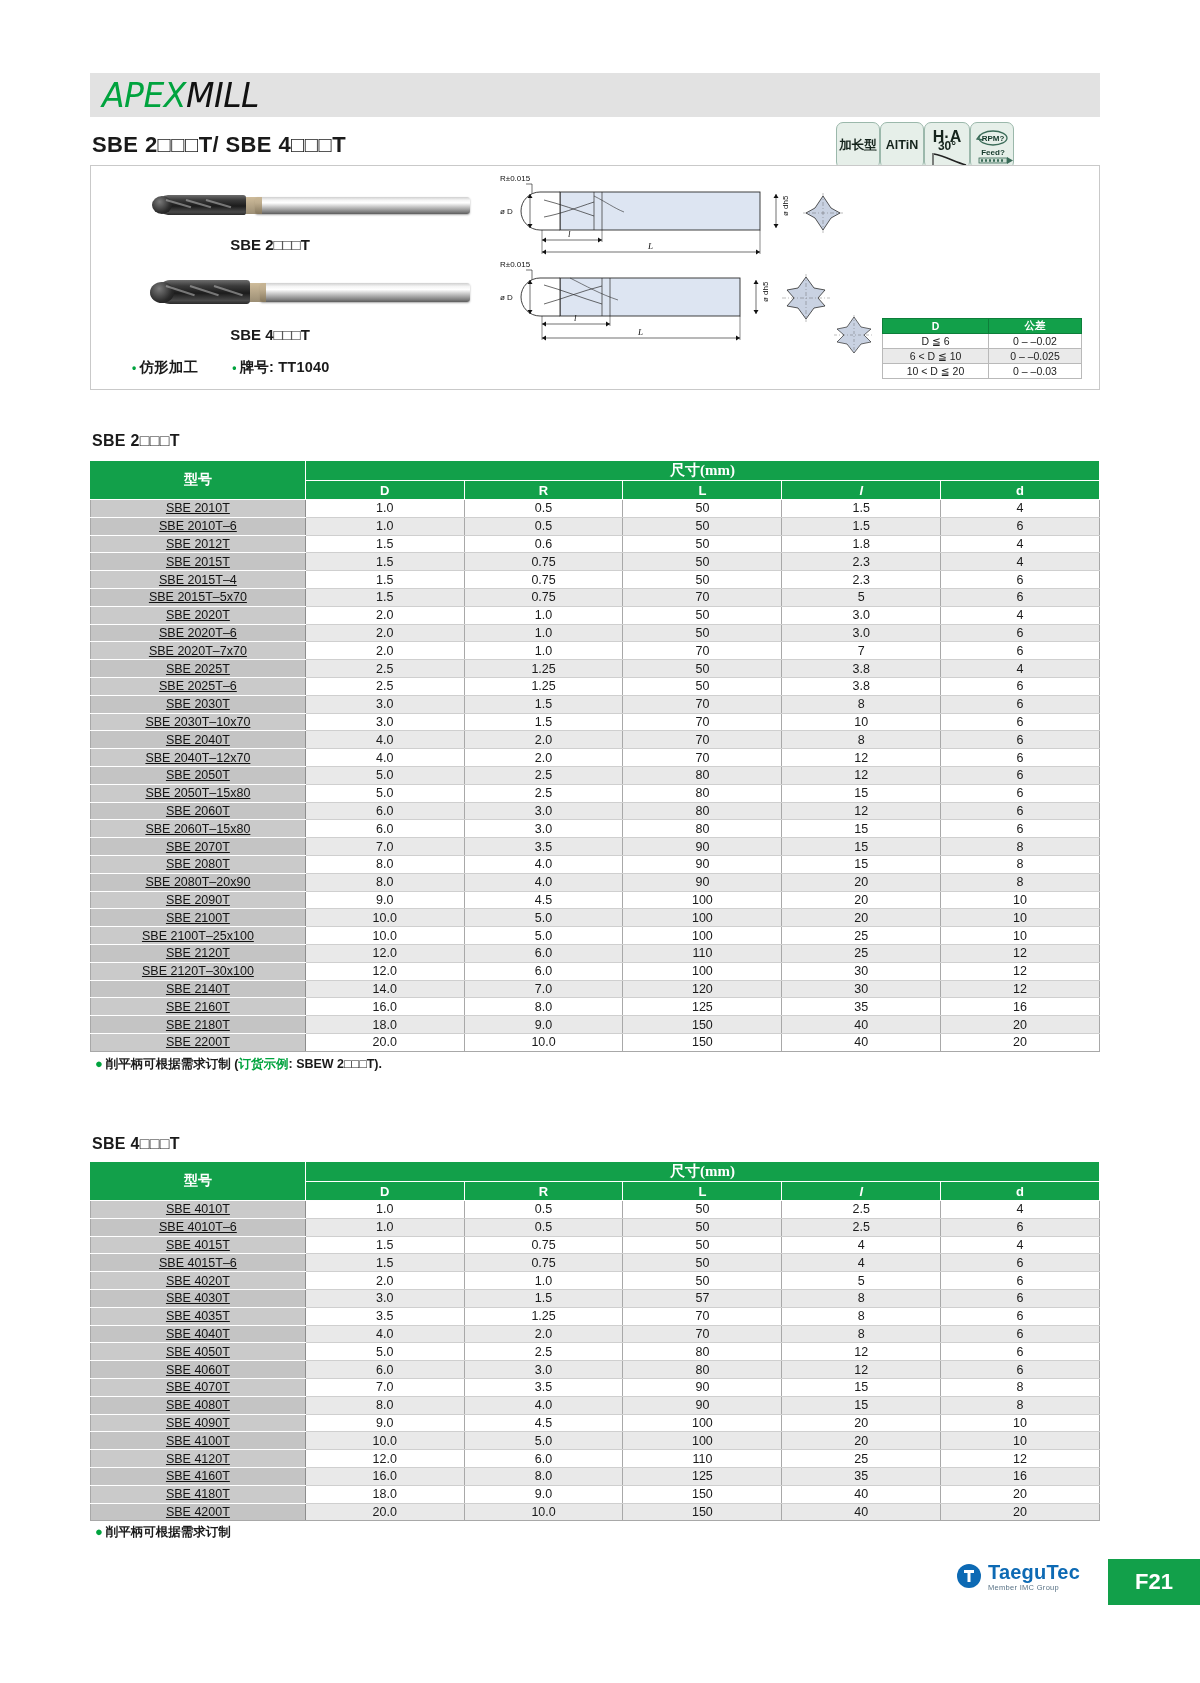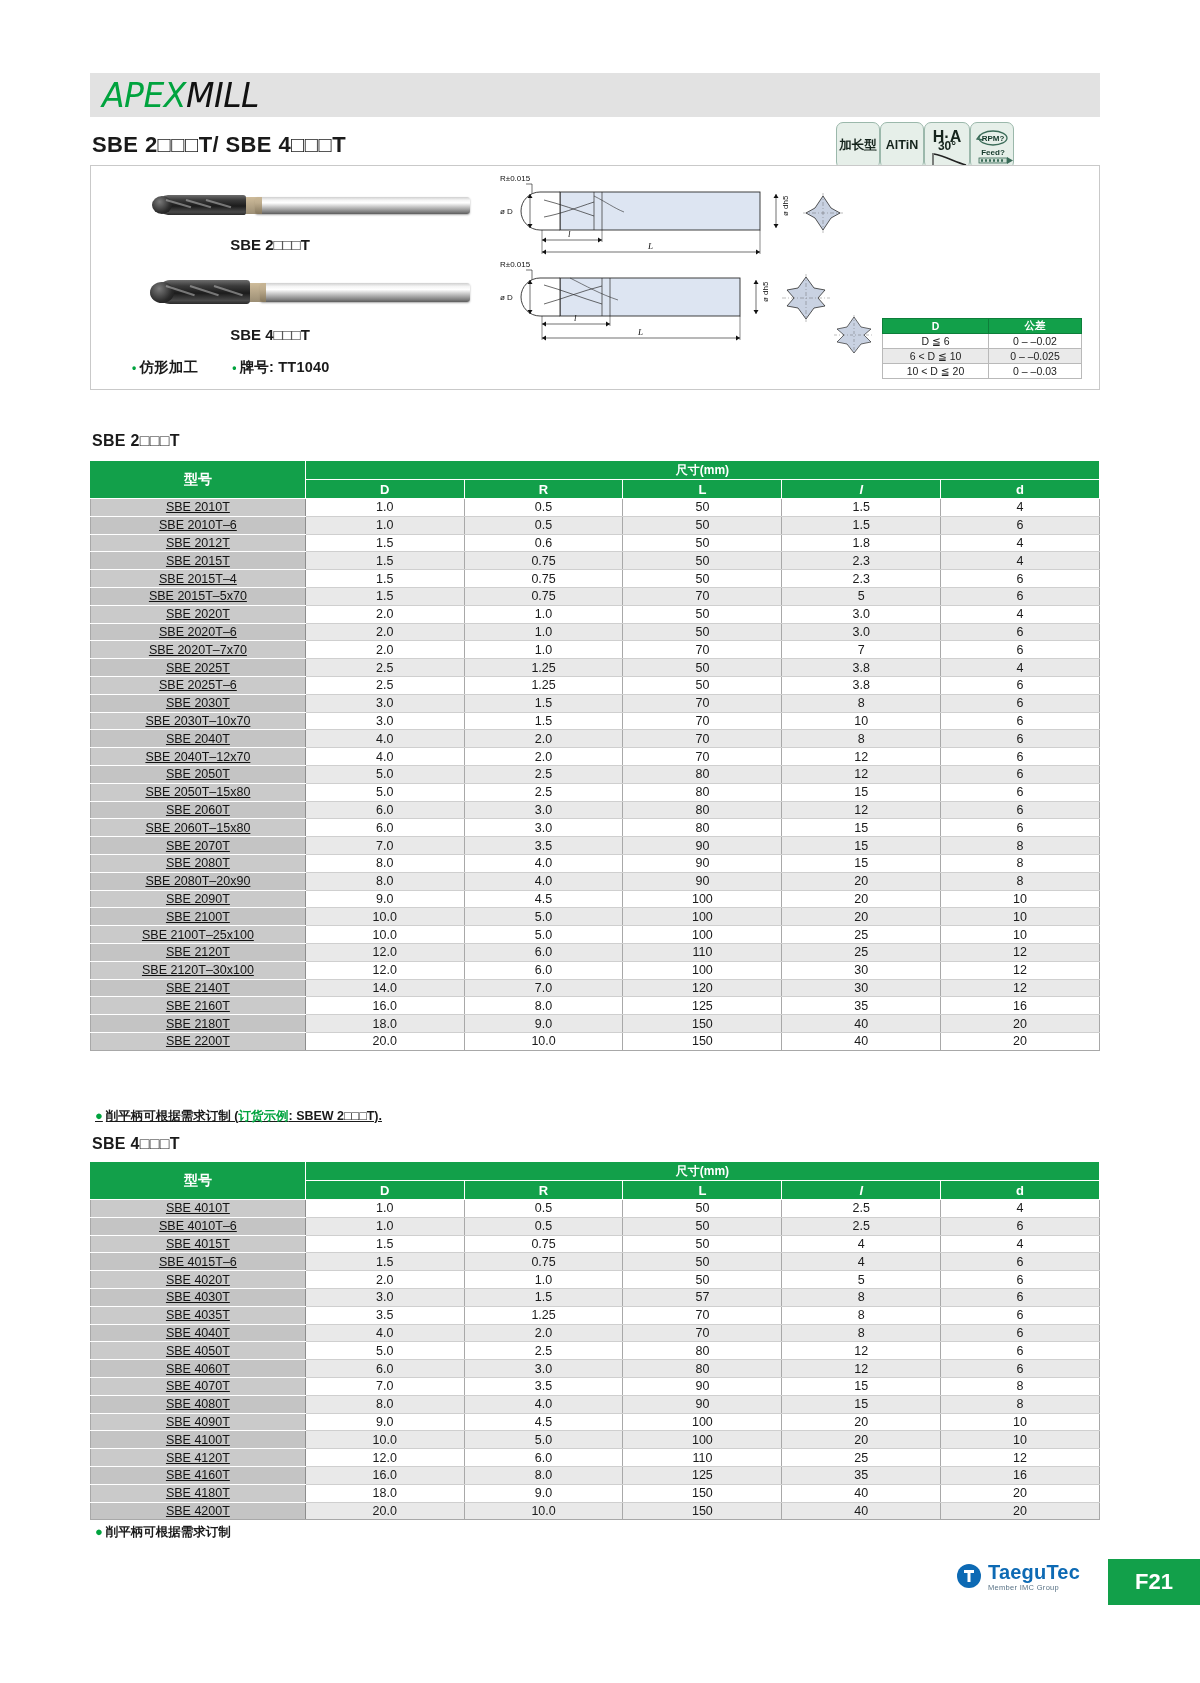--- a/index.html
+++ b/index.html
@@ -118,21 +118,21 @@
 
   
   .spec { position: absolute; left: 90px; width: 1010px; border-collapse: collapse; }
   .spec col.c0 { width: 215px; }
   .spec col.c1, .spec col.c2, .spec col.c3, .spec col.c4, .spec col.c5 { width: 159px; }
   .spec th {
     background: #12a04a; color: #ffffff; font-weight: 700;
     border: 1px solid #ffffff; text-align: center;
   }
   .spec th.model { font-size: 14px; height: 38px; border-left: 1px solid #12a04a; }
-  .spec th.dim   { font-size: 12px; height: 19px; }
+  .spec th.dim   { font-size: 15px; height: 19px; font-family: Liberation Serif, serif; }
   .spec th.sub   { font-size: 13px; height: 19px; }
   .spec th.sub.ital { font-style: italic; }
   .spec td {
     border-right: 1px solid #a8a8a8; border-bottom: 1px solid #cfcfcf;
     text-align: center; height: 17.8px; font-size: 12.5px; color: #1b1b1b;
     padding: 0;
   }
   .spec td.name {
     background: #c4c4c4; color: #131313; text-align: center;
     border-right: 1px solid #8d8d8d; border-bottom: 1px solid #ffffff;
@@ -628,21 +628,21 @@
           <td class="name">SBE 2200T</td>
           <td>20.0</td>
           <td>10.0</td>
           <td>150</td>
           <td>40</td>
           <td>20</td>
         </tr>
       </tbody>
   </table>
 
-  <div class="note" id="note1" style="top:1108px;text-decoration:underline;">
+  <div class="note" id="note1" style="top:1056px;">
     <span class="dot">●</span><span>削平柄可根据需求订制 (</span><span class="green">订货示例</span><span>: SBEW 2□□□T).</span>
   </div>
 
   <div class="sec-cap" style="left:92px; top:1135px;">SBE 4□□□T</div>
 
   <table class="spec" id="spec2" style="top:1161px;">
     <colgroup>
         <col class="c0">
         <col class="c1">
         <col class="c2">

